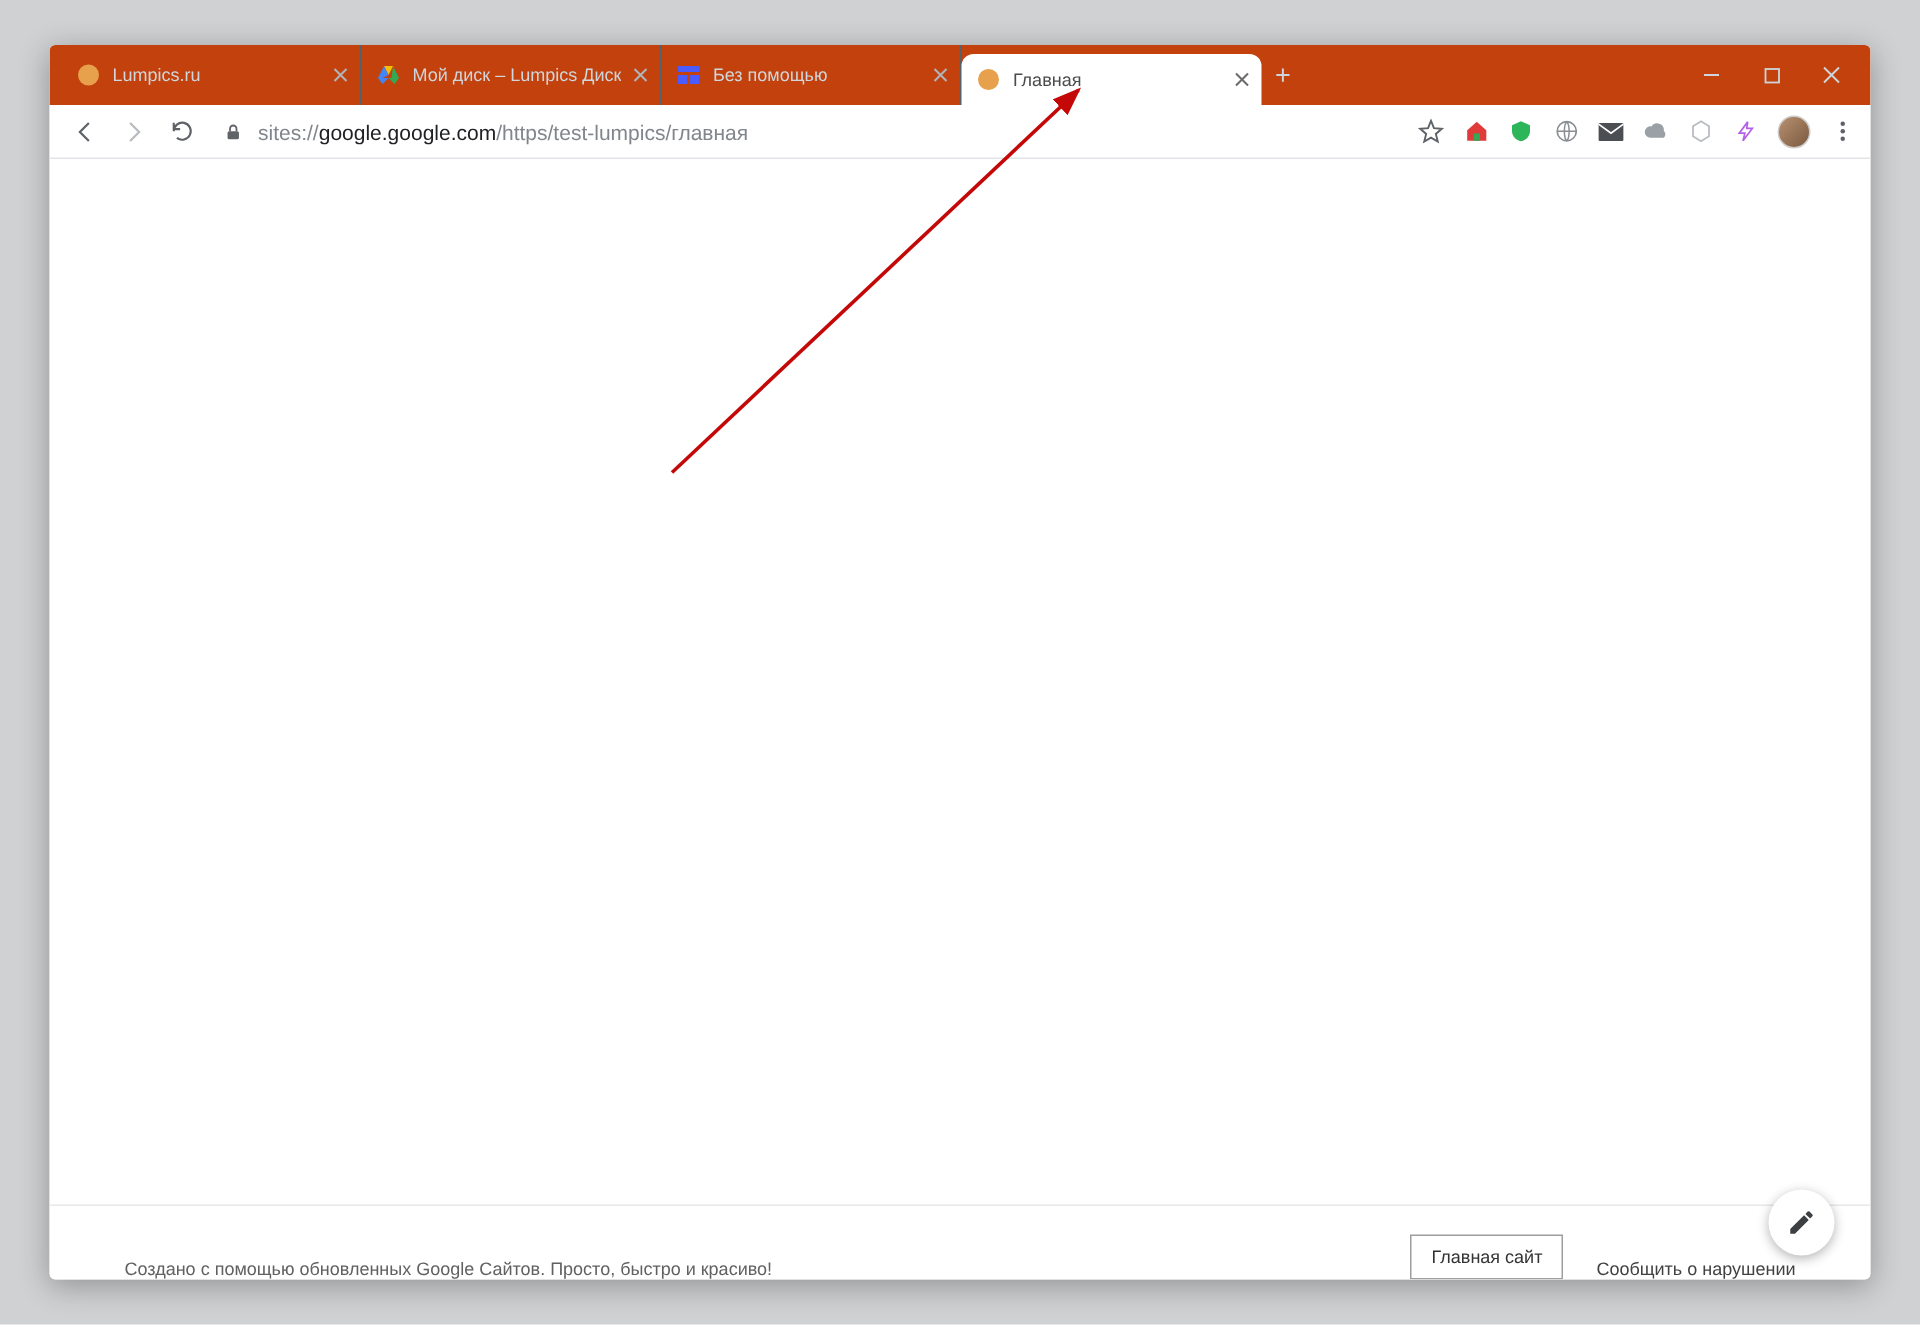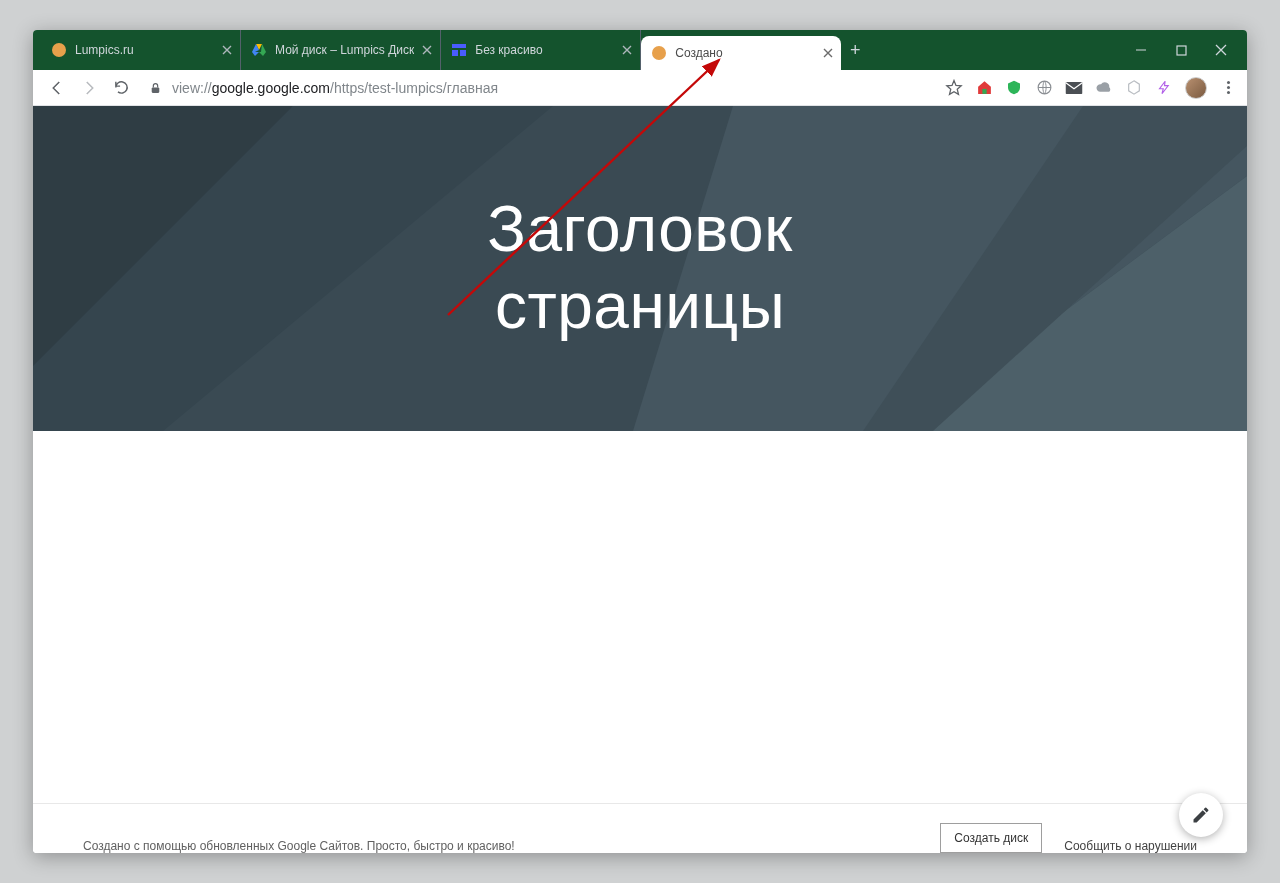--- a/index.html
+++ b/index.html
@@ -1,20 +1,20 @@
 <!DOCTYPE html>
 <html><head>
 <meta charset="utf-8">
 <style>
   * { margin:0; padding:0; box-sizing:border-box; font-family:'Segoe UI',Arial,sans-serif; }
   body { background:#cfd1d2; width:1280px; height:883px; overflow:hidden; position:relative; }
   .browser { position:absolute; left:33px; top:30px; width:1214px; height:823px; background:#fff; border-radius:4px; box-shadow:0 4px 20px rgba(0,0,0,0.3); overflow:hidden; }
 
   
-  .titlebar { height:40px; background:#14532d; display:flex; align-items:stretch; }
+  .titlebar { height:40px; background:#c2410c; display:flex; align-items:stretch; }
   .tabs { display:flex; flex:1; align-items:stretch; padding-left:8px; }
   .tab { display:flex; align-items:center; padding:0 6px 0 10px; min-width:200px; max-width:224px; font-size:12px; color:#d0d6db; position:relative; cursor:pointer; }
   .tab.inactive { border-right:1px solid #53616b; }
   .tab.active { background:#fff; color:#4b4b4b; border-radius:8px 8px 0 0; margin-top:6px; height:34px; }
   .tab .favicon { width:16px; height:16px; margin-right:8px; flex-shrink:0; display:flex; align-items:center; justify-content:center; }
   .tab .title { flex:1; white-space:nowrap; overflow:hidden; text-overflow:ellipsis; }
   .tab .close { width:14px; height:14px; margin-left:6px; color:#aeb6bc; display:flex; align-items:center; justify-content:center; flex-shrink:0; }
   .tab.active .close { color:#6b6b6b; }
   .newtab { width:28px; display:flex; align-items:center; justify-content:center; color:#cfd6db; cursor:pointer; font-size:18px; }
   .win-controls { display:flex; align-items:center; padding-right:6px; }
@@ -96,35 +96,35 @@
       </div>
 
       <div class="tab inactive">
         <span class="favicon">
           <svg width="16" height="16" viewBox="0 0 16 16">
               <rect x="1" y="2" width="14" height="4" fill="#4a5cff"></rect>
               <rect x="1" y="8" width="6" height="6" fill="#4a5cff"></rect>
               <rect x="9" y="8" width="6" height="6" fill="#4a5cff"></rect>
             </svg>
         </span>
-        <span class="title">Без красиво</span>
+        <span class="title">Без помощью</span>
         <span class="close">
           <svg width="10" height="10" viewBox="0 0 10 10">
               <path d="M1 1l8 8M9 1l-8 8" stroke="currentColor" stroke-width="1.4"></path>
             </svg>
         </span>
       </div>
 
       <div class="tab active">
         <span class="favicon">
           <svg width="16" height="16">
               <circle cx="8" cy="8" r="7" fill="#e7a04b"></circle>
             </svg>
         </span>
-        <span class="title">Создано</span>
+        <span class="title">Главная</span>
         <span class="close">
           <svg width="10" height="10" viewBox="0 0 10 10">
               <path d="M1 1l8 8M9 1l-8 8" stroke="currentColor" stroke-width="1.4"></path>
             </svg>
         </span>
       </div>
 
       <div class="newtab">+</div>
     </div>
 
@@ -163,21 +163,21 @@
           <path d="M4 12a8 8 0 1 1 3 6.2M4 4v6h6" fill="none" stroke="currentColor" stroke-width="2"></path>
         </svg>
     </div>
     <div class="urlbox">
       <span class="lock">
         <svg width="13" height="14" viewBox="0 0 24 24">
             <rect x="5" y="11" width="14" height="10" rx="2" fill="#5f6368"></rect>
             <path d="M8 11V8a4 4 0 0 1 8 0v3" fill="none" stroke="#5f6368" stroke-width="2.2"></path>
           </svg>
       </span>
-      <span class="url-light">view://</span>
+      <span class="url-light">sites://</span>
         <span class="url-dark">google.google.com</span>
         <span class="url-light">/https/test-lumpics/главная</span>
     </div>
     <div class="addr-icons">
       <span class="addr-icon">
         <svg width="18" height="18" viewBox="0 0 24 24">
             <path d="M12 2l2.6 6.6 7 .5-5.3 4.6 1.7 6.8L12 17l-6 3.5 1.7-6.8L2.4 9.1l7-.5z" fill="none" stroke="#5f6368" stroke-width="1.7"></path>
           </svg>
       </span>
       <span class="addr-icon">
@@ -223,38 +223,24 @@
         <span class="menu-dots">
             <span></span>
             <span></span>
             <span></span>
           </span>
       </span>
     </div>
   </div>
 
   <div class="content">
-    <div class="banner">
-      <svg class="bg" viewBox="0 0 1214 325" preserveAspectRatio="none">
-        <rect width="1214" height="325" fill="#3a4a53"></rect>
-        <polygon points="0,0 260,0 0,325" fill="#2f3d44"></polygon>
-        <polygon points="260,0 520,0 130,325 0,325 0,260" fill="#35454e"></polygon>
-        <polygon points="700,0 1214,0 1214,70 870,325 600,325" fill="#455660"></polygon>
-        <polygon points="1214,70 1214,325 870,325" fill="#4d6069"></polygon>
-        <polygon points="1050,0 1214,0 1214,40 900,325 830,325" fill="#3f4f58"></polygon>
-      </svg>
-      <h1>
-        <span>Заголовок</span><br>
-        <span>страницы</span>
-      </h1>
-    </div>
 
     <div class="footer">
       <span class="footer-text">Создано с помощью обновленных Google Сайтов. Просто, быстро и красиво!</span>
-      <button class="btn-create">Создать диск</button>
+      <button class="btn-create">Главная сайт</button>
       <span class="report-link">Сообщить о нарушении</span>
     </div>
 
     <div class="fab">
       <svg width="20" height="20" viewBox="0 0 24 24">
         <path d="M3 17.25V21h3.75L17.8 9.94l-3.75-3.75L3 17.25zM20.7 7.04a1 1 0 0 0 0-1.41l-2.34-2.34a1 1 0 0 0-1.41 0L15.13 5.1l3.75 3.75 1.82-1.81z" fill="#3c4043"></path>
       </svg>
     </div>
   </div>
 

